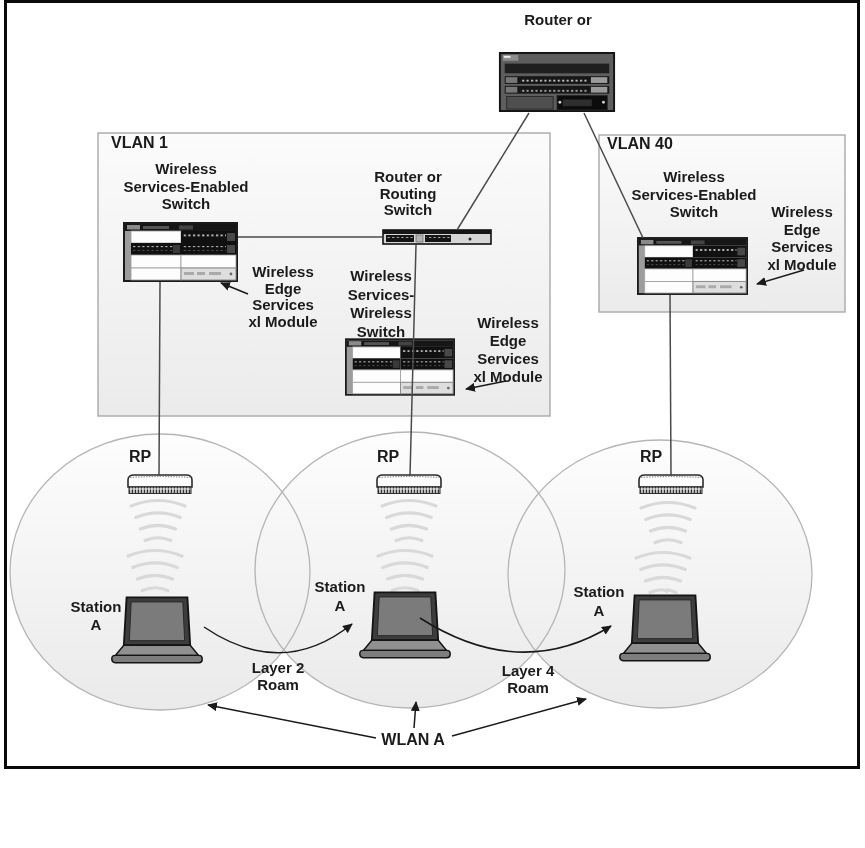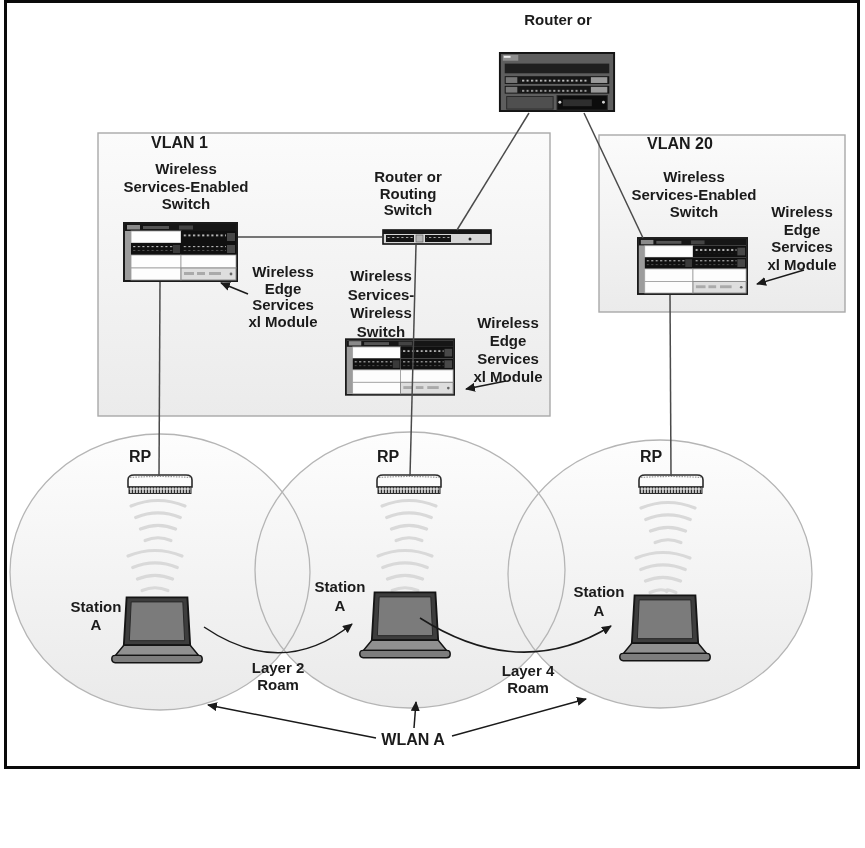--- a/index.html
+++ b/index.html
@@ -3,21 +3,21 @@
 <meta charset="utf-8">
 <style>
   html,body{margin:0;padding:0;background:#fff;}
   .page{position:relative;width:865px;height:812px;background:#ffffff;overflow:hidden;
         font-family:"Liberation Sans",sans-serif;}
   .frame{position:absolute;left:4px;top:0;width:856px;height:769px;border:3px solid #0a0a0a;box-sizing:border-box;}
   .bottom-rule{position:absolute;left:0;top:842px;width:865px;height:4px;background:#0a0a0a;}
   .gfx{position:absolute;left:0;top:0;width:865px;height:848px;}
   .lbl{position:absolute;font-weight:bold;font-size:15px;line-height:17px;color:#1b1b1b;
        text-align:center;white-space:nowrap;}
-  .lbl.left-align{text-align:left;margin-left:40px;}
+  .lbl.left-align{text-align:left;}
   .fs16{font-size:16px;}
 </style>
 </head>
 <body>
 
 <div class="page">
 
   <svg class="gfx" viewBox="0 0 865 848">
     <defs>
       <linearGradient id="circGrad" x1="0" y1="0" x2="0" y2="1">
@@ -193,21 +193,21 @@
       <path d="M414,728 L416,702" marker-end="url(#arr)"></path>
       <path d="M452,736 L586,699" marker-end="url(#arr)"></path>
     </g>
   </svg>
 
   <div class="lbl" style="left:468px;top:10px;width:180px;line-height:19px;">
     <div>Router or</div>
   </div>
 
   <div class="lbl left-align fs16" style="left:111px;top:134px;">VLAN 1</div>
-  <div class="lbl left-align fs16" style="left:607px;top:135px;">VLAN 20</div>
+  <div class="lbl left-align fs16" style="left:607px;top:135px;">VLAN 40</div>
 
   <div class="lbl" style="left:104px;top:160px;width:164px;line-height:17.5px;">
     <div>Wireless</div>
     <div>Services-Enabled</div>
     <div>Switch</div>
   </div>
 
   <div class="lbl" style="left:223px;top:264px;width:120px;line-height:16.5px;">
     <div>Wireless</div>
     <div>Edge</div>

